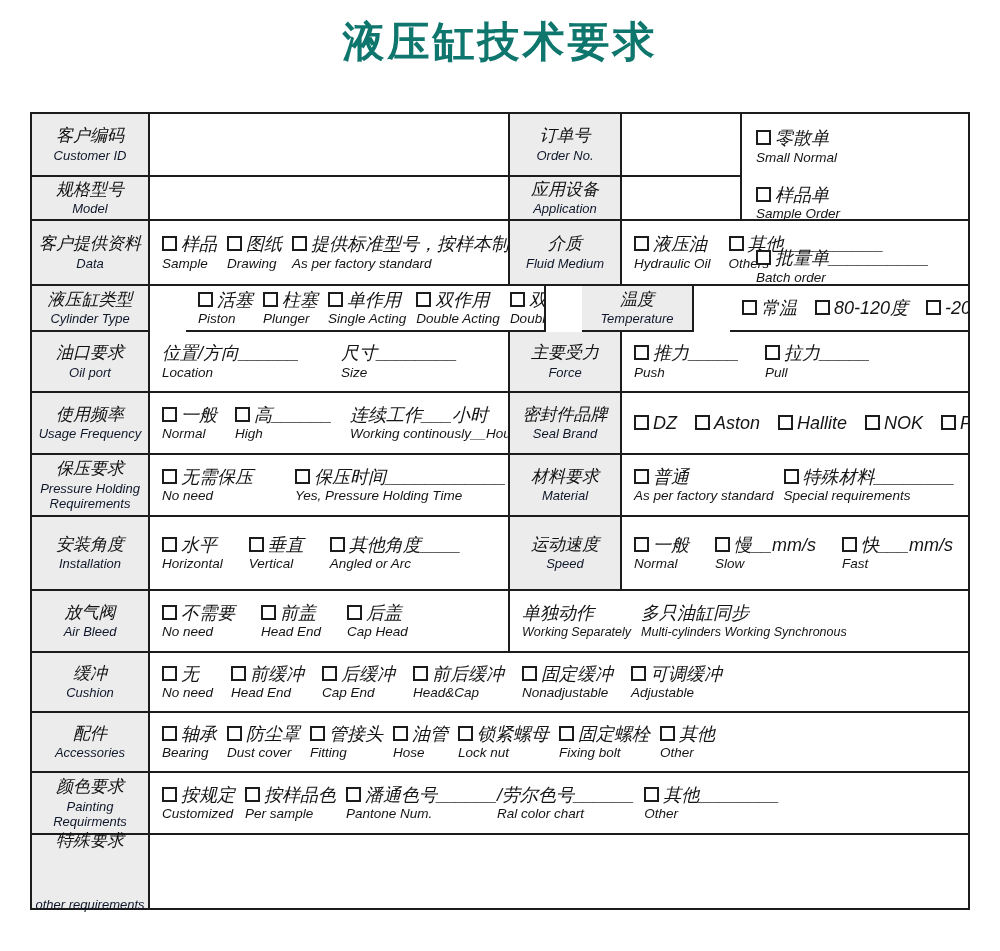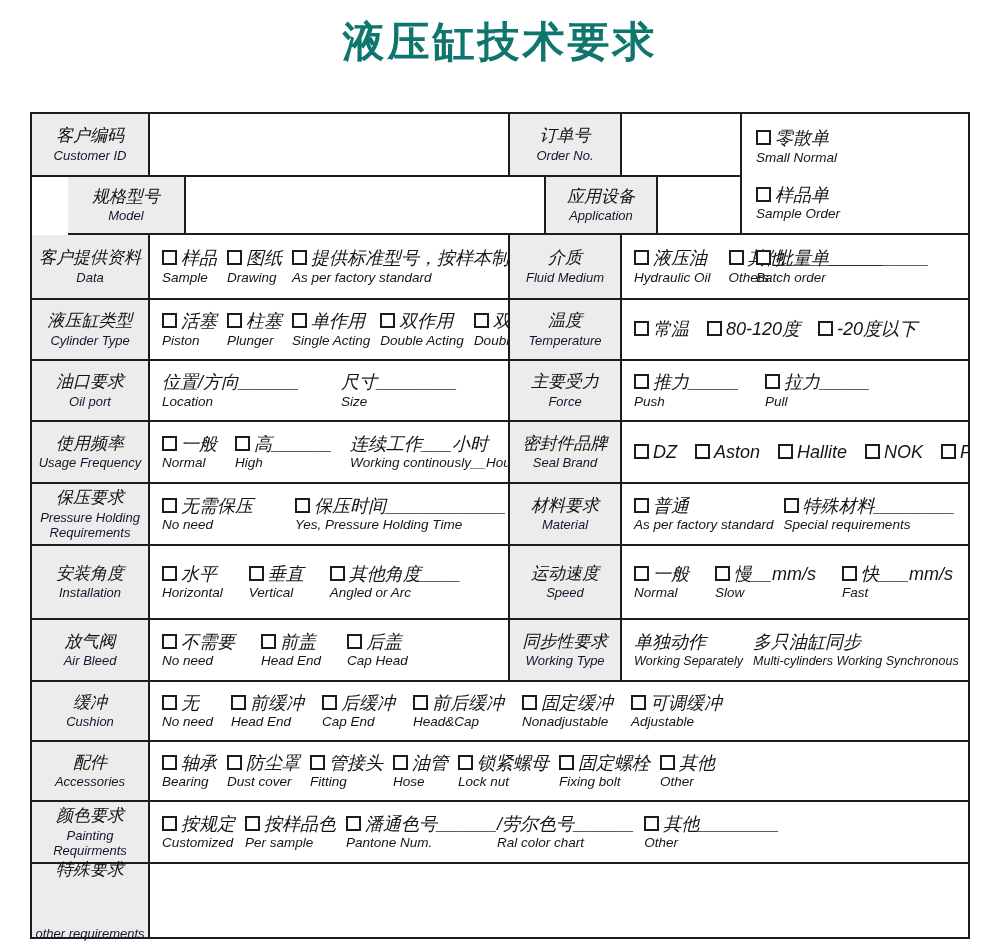--- a/index.html
+++ b/index.html
@@ -23,21 +23,21 @@
   .cb{display:inline-block;width:11px;height:11px;border:2px solid #1c1c1c;background:#fff;margin-right:4px;vertical-align:-1px;}
   .gap-lg .opt{margin-right:42px;}
   .gap-md .opt{margin-right:26px;}
   .gap-sm .opt{margin-right:10px;}
   .working .en{font-size:12.5px;}
   .painting .opt:nth-child(3){margin-right:0;}
   
   .c1{width:118px;} .c2{width:360px;} .c3{width:112px;} .c4{width:122px;}
   .cwide{flex:1;}
   
-  .r1{height:63px;} .r2{height:58px;padding-left:36px;} .r3{height:65px;} .r4{height:61px;} .r5{height:61px;}
+  .r1{height:63px;} .r2{height:44px;} .r3{height:65px;} .r4{height:46px;gap:36px;} .r5{height:61px;}
   .r6{height:62px;} .r7{height:62px;} .r8{height:74px;} .r9{height:62px;}
   .r10{height:60px;} .r11{height:60px;} .r12{height:62px;} .r13{height:73px;}
   
   .panel{position:absolute;top:0;right:0;width:228px;height:100%;box-sizing:border-box;background:#fff;
          border-left:2px solid #1c1c1c;border-bottom:2px solid #1c1c1c;padding:13px 0 0 14px;}
   .pline{margin-bottom:7px;}
   .pline .opt{margin-right:30px;}
 </style>
 </head>
 <body>
@@ -313,24 +313,20 @@
         </span>
         <span class="opt">
           <span class="cn"><span class="cb"></span>前盖</span>
           <span class="en">Head End</span>
         </span>
         <span class="opt">
           <span class="cn"><span class="cb"></span>后盖</span>
           <span class="en">Cap Head</span>
         </span>
       </div>
-    <div class="cell lbl c3">
-      <span class="lcn">同步性要求</span>
-      <span class="len">Working Type</span>
-    </div>
     <div class="cell opts cwide gap-sm working">
         <span class="opt">
           <span class="cn">单独动作</span>
           <span class="en">Working Separately</span>
         </span>
         <span class="opt">
           <span class="cn">多只油缸同步</span>
           <span class="en">Multi-cylinders Working Synchronous</span>
         </span>
       </div>

